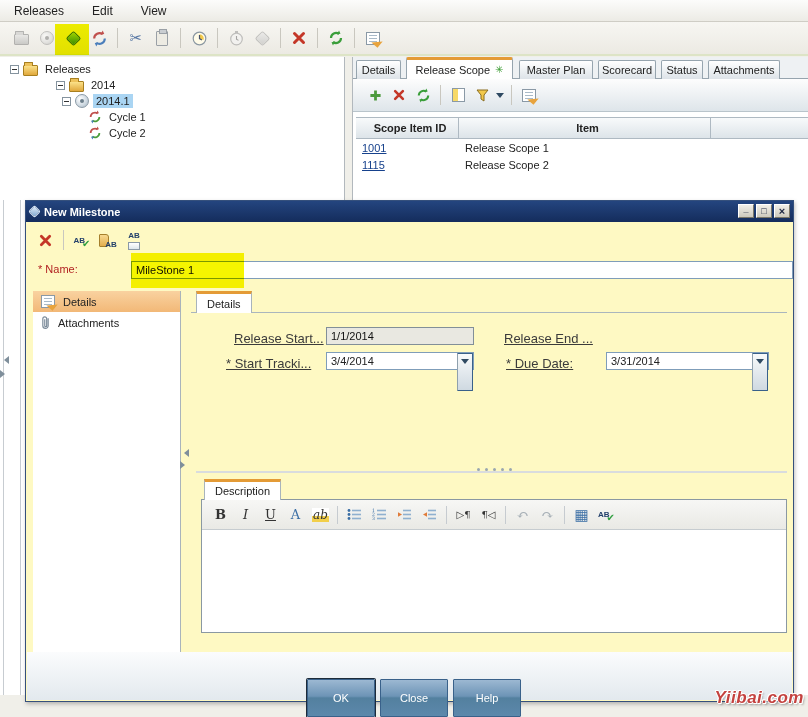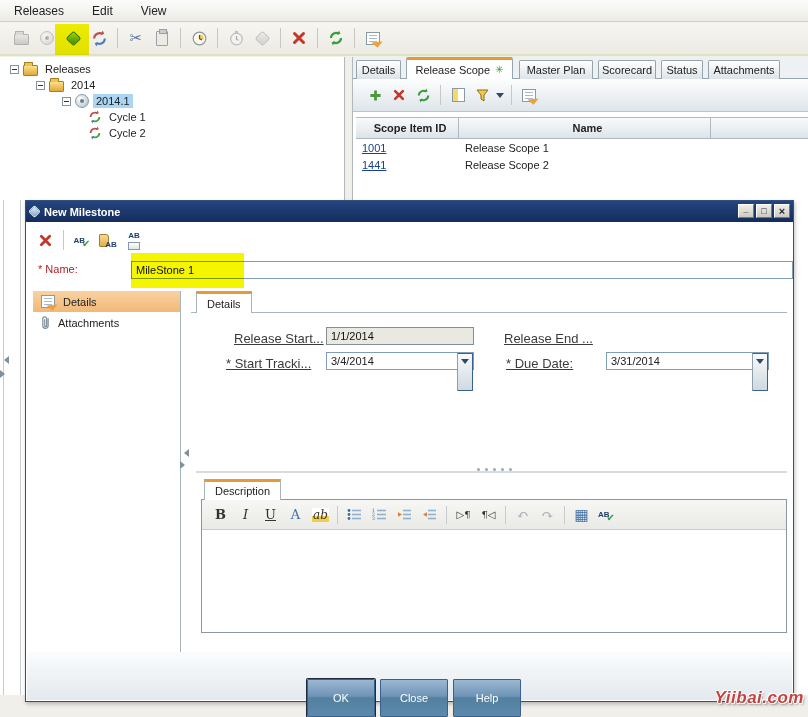--- a/index.html
+++ b/index.html
@@ -72,21 +72,21 @@
   .idlink { color:#16418c; text-decoration:underline; cursor:pointer; }
 
   
   .edgearrows { position:absolute; left:0; top:356px; width:8px; height:34px; z-index:60; display:flex; flex-direction:column; gap:6px; align-items:center; }
   .arrL { width:0; height:0; border:4px solid transparent; border-right:5px solid #7f8f9b; }
   .arrR { width:0; height:0; border:4px solid transparent; border-left:5px solid #7f8f9b; }
   .edgeline { position:absolute; top:200px; height:495px; width:1px; background:#c7ccd1; }
 
   
   .dialog { position:absolute; left:25px; top:200px; width:769px; height:502px;
-    background:#ffffff; border:1px solid #35507c; box-shadow:1px 2px 4px rgba(0,0,0,.25); z-index:50; }
+    background:#fef9c3; border:1px solid #35507c; box-shadow:1px 2px 4px rgba(0,0,0,.25); z-index:50; }
   .dtitle { position:absolute; left:0; top:0; right:0; height:21px; background:linear-gradient(#24457f,#142c5c);
     color:#fff; font-weight:bold; display:flex; align-items:center; padding-left:4px; gap:5px; }
   .dtitle .diamond { width:9px; height:9px; background:linear-gradient(135deg,#e4eef9,#7fa8d0); border-color:#d7e4f2; flex:none; }
   .winbtns { position:absolute; right:3px; top:3px; display:flex; gap:2px; }
   .wbtn { width:16px; height:14px; background:linear-gradient(#f1efe8,#cdc9bd); border:1px solid; border-color:#fff #7a7668 #7a7668 #fff;
     font:bold 9px "Liberation Sans",sans-serif; color:#1a2440; display:flex; align-items:center; justify-content:center; }
   .dtoolbar { position:absolute; left:6px; top:26px; height:26px; display:flex; align-items:center; }
   .dbtn2 { width:26px; height:24px; display:flex; align-items:center; justify-content:center; }
   .namerow { position:absolute; left:0; top:54px; width:100%; height:30px; }
   .reqlabel { color:#b22222; }
@@ -210,21 +210,21 @@
   </div>
 
   <div class="hl" style="left:55px;top:24px;width:34px;height:31px;"></div>
 
   <div class="tree">
     <div class="trow" style="padding-left:10px;margin-top:4px">
       <span class="exp"></span>
       <span class="folder"></span>
       <span class="tlabel">Releases</span>
     </div>
-    <div class="trow" style="padding-left:36px">
+    <div class="trow" style="padding-left:56px">
       <span class="exp"></span>
       <span class="folder"></span>
       <span class="tlabel">2014</span>
     </div>
     <div class="trow" style="padding-left:62px">
       <span class="exp"></span>
       <span class="disc"></span>
       <span class="tlabel sel">2014.1</span>
     </div>
     <div class="trow" style="padding-left:88px">
@@ -305,30 +305,30 @@
       <div class="pbtn">
           <span class="memo">
             <i></i>
           </span>
         </div>
     </div>
 
     <div class="stable">
       <div class="shead">
         <div class="c-id">Scope Item ID</div>
-        <div class="c-name">Name</div>
+        <div class="c-name">Item</div>
         <div class="c-x" style="border-right:none"></div>
       </div>
       <div class="srow">
         <div class="c-id"><span class="idlink">1001</span></div>
         <div class="c-name">Release Scope 1</div>
           <div class="c-x"></div>
       </div>
       <div class="srow">
-        <div class="c-id"><span class="idlink">1441</span></div>
+        <div class="c-id"><span class="idlink">1115</span></div>
         <div class="c-name">Release Scope 2</div>
           <div class="c-x"></div>
       </div>
     </div>
   </div>
 
   <div class="edgeline" style="left:3px"></div>
   <div class="edgeline" style="left:20px"></div>
   <div class="edgearrows">
     <span class="arrL"></span>

